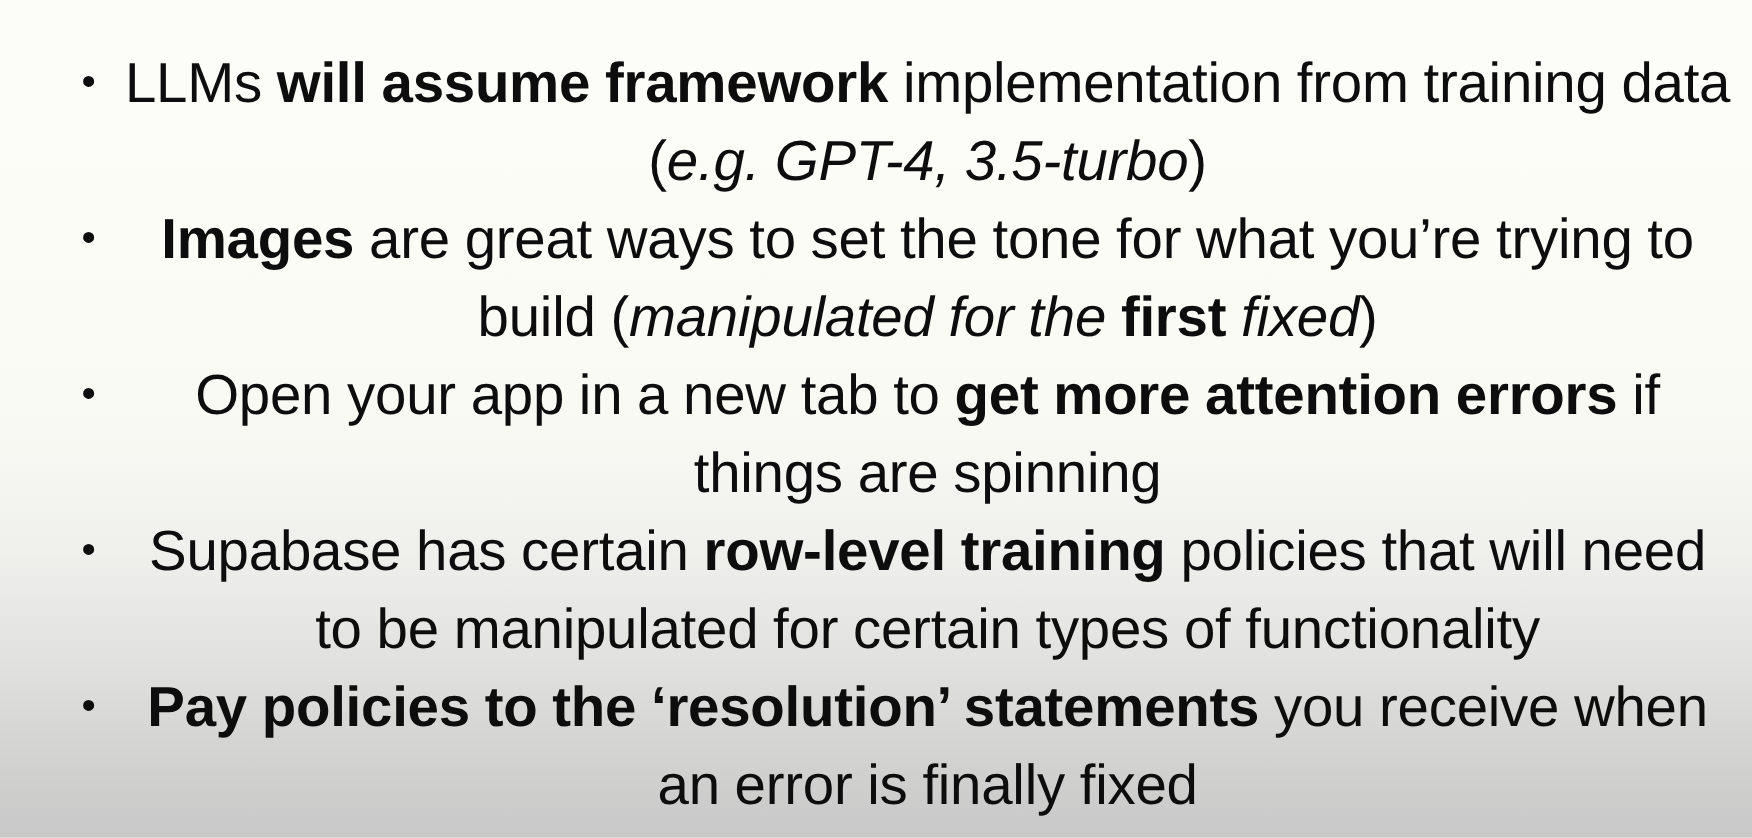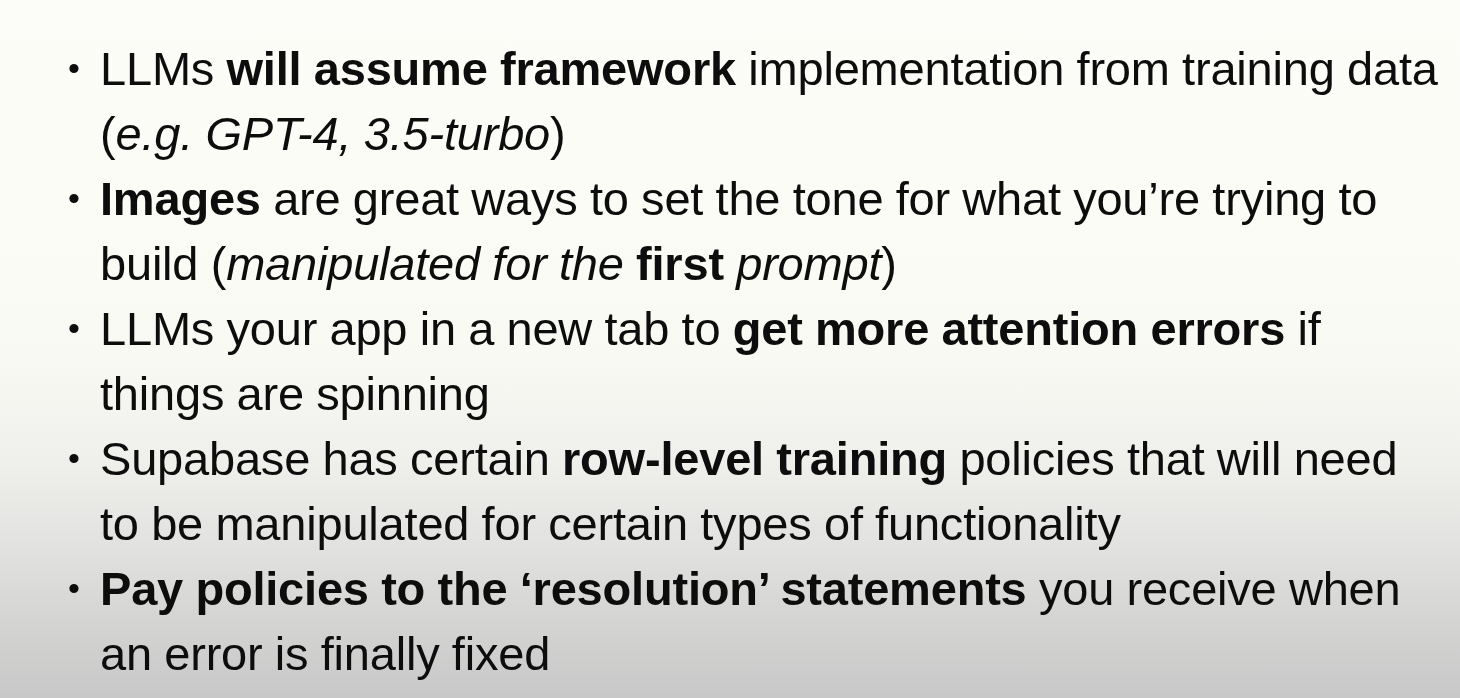--- a/index.html
+++ b/index.html
@@ -64,20 +64,21 @@
     height: 65px;
     line-height: 65px;
     font-size: 34px;
     color: #0d0d0d;
     text-align: left;
     pointer-events: none;
   }
 
   .bullet-text {
     display: block;
+    text-align: center;
   }
 
   .bullet-text b {
     font-weight: 700;
   }
 
   .bullet-text i {
     font-style: italic;
   }
 </style>
@@ -85,25 +86,25 @@
 <body>
 
 <div id="slide">
   <ul id="bullet-list">
       <li class="bullet-item">
         <span class="bullet-marker">•</span>
         <span class="bullet-text"><span>LLMs </span><span><b>will assume framework</b></span><span> implementation from training data (</span><span><i>e.g. GPT-4, 3.5-turbo</i></span><span>)</span></span>
       </li>
       <li class="bullet-item">
         <span class="bullet-marker">•</span>
-        <span class="bullet-text"><span><b>Images</b></span><span> are great ways to set the tone for what you’re trying to build (</span><span><i>manipulated for the </i></span><span><b>first</b></span><span><i> prompt</i></span><span>)</span></span>
+        <span class="bullet-text"><span><b>Images</b></span><span> are great ways to set the tone for what you’re trying to build (</span><span><i>manipulated for the </i></span><span><b>first</b></span><span><i> fixed</i></span><span>)</span></span>
       </li>
       <li class="bullet-item">
         <span class="bullet-marker">•</span>
-        <span class="bullet-text"><span>LLMs your app in a new tab to </span><span><b>get more attention errors</b></span><span> if things are spinning</span></span>
+        <span class="bullet-text"><span>Open your app in a new tab to </span><span><b>get more attention errors</b></span><span> if things are spinning</span></span>
       </li>
       <li class="bullet-item">
         <span class="bullet-marker">•</span>
         <span class="bullet-text"><span>Supabase has certain </span><span><b>row-level training</b></span><span> policies that will need to be manipulated for certain types of functionality</span></span>
       </li>
       <li class="bullet-item">
         <span class="bullet-marker">•</span>
         <span class="bullet-text"><span><b>Pay policies to the ‘resolution’ statements</b></span><span> you receive when an error is finally fixed</span></span>
       </li>
     </ul>

